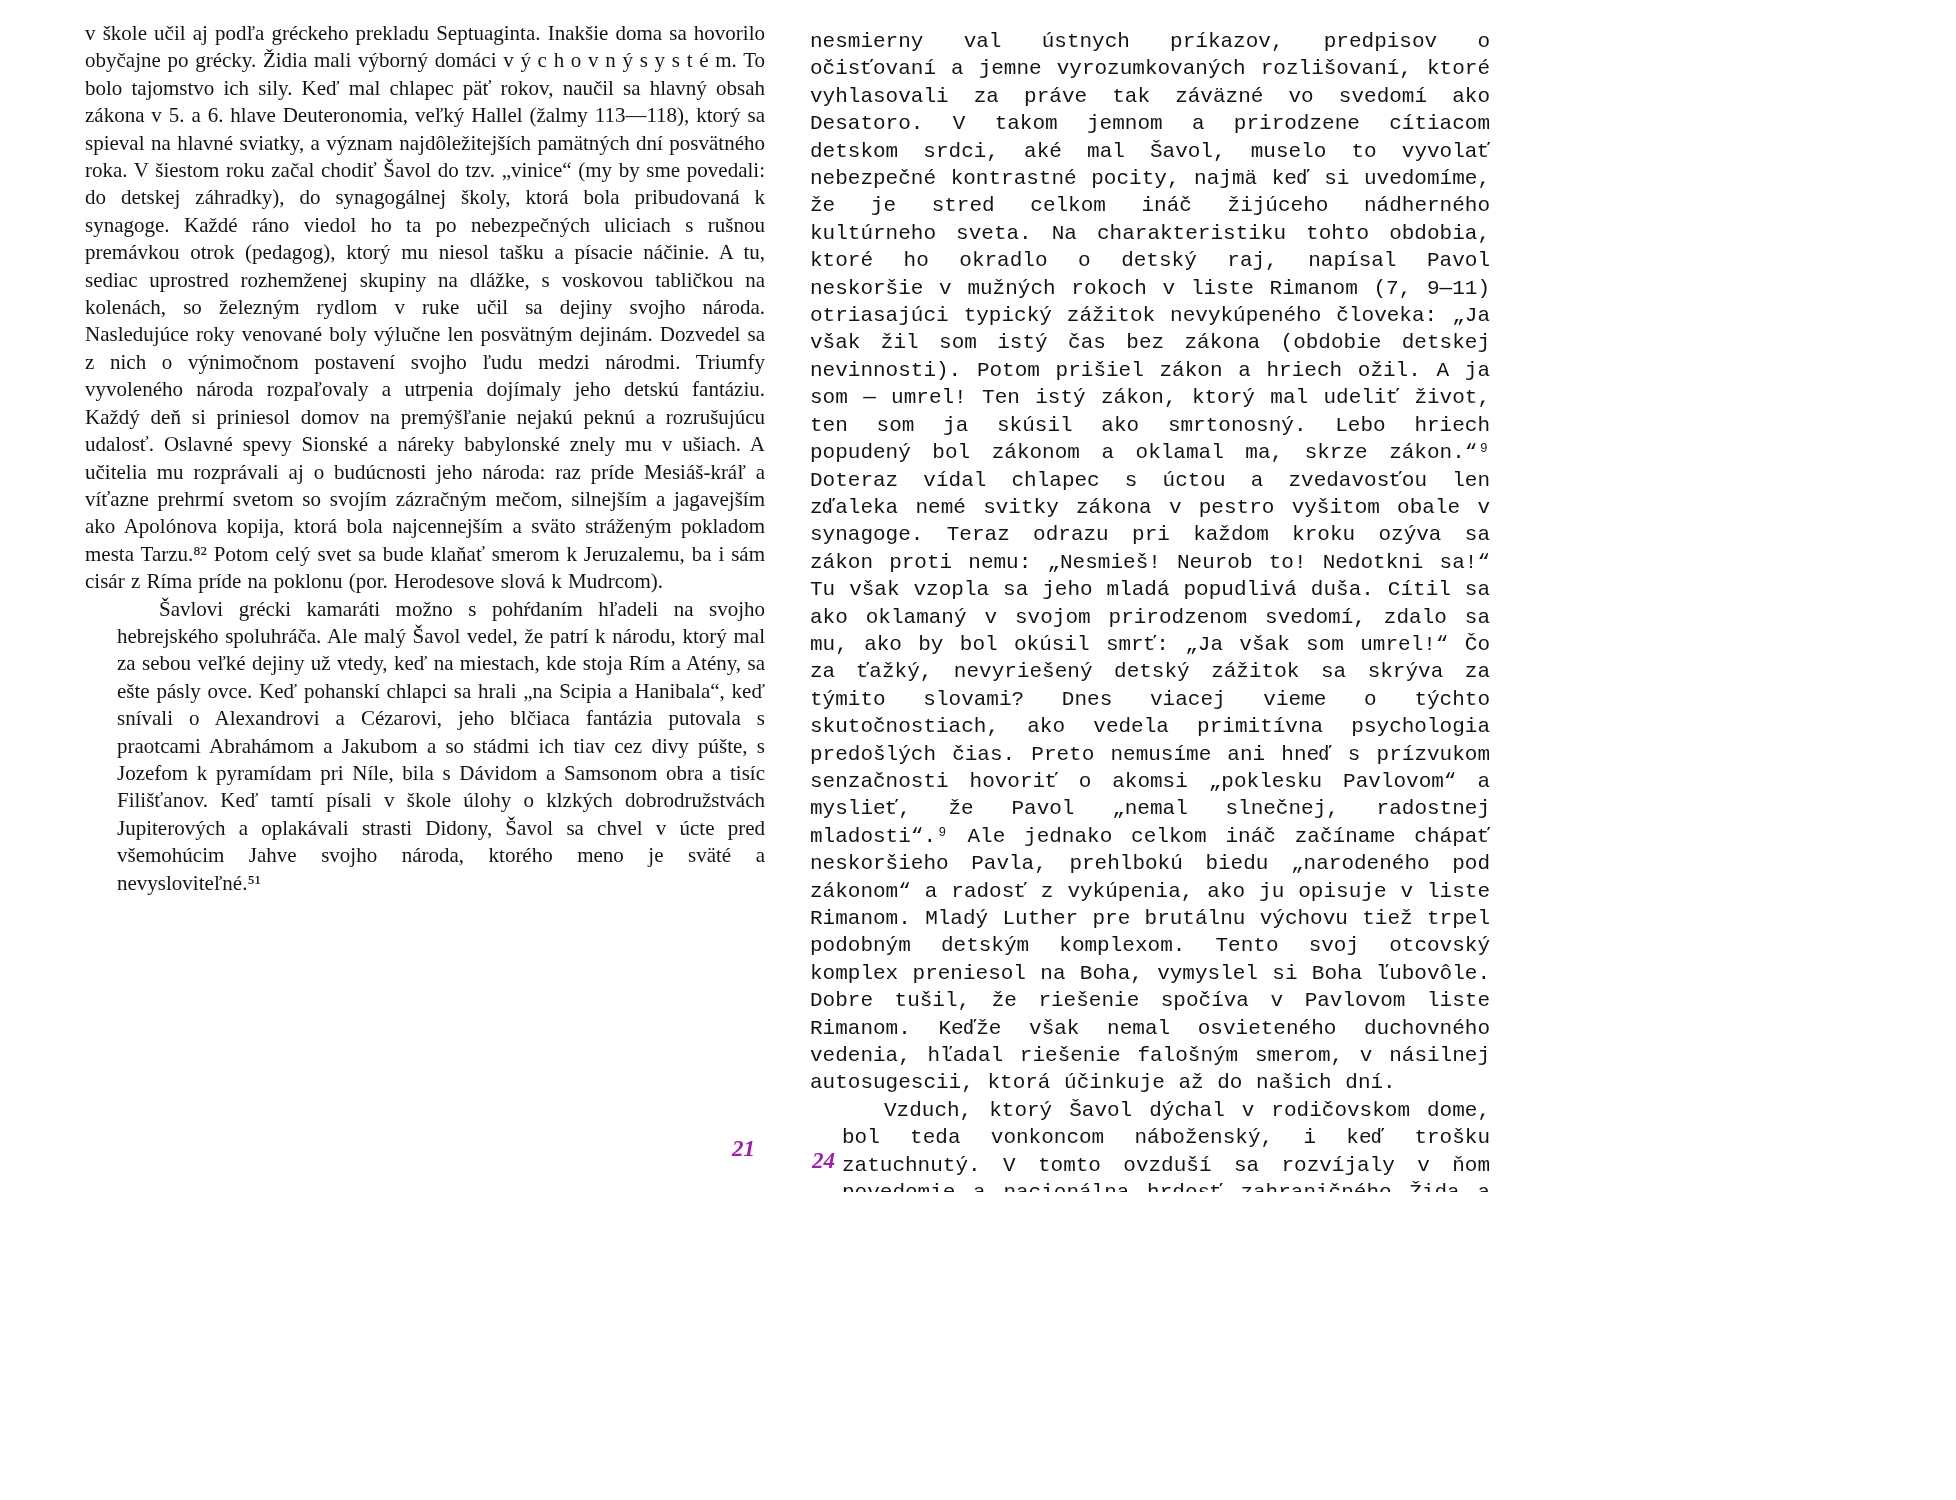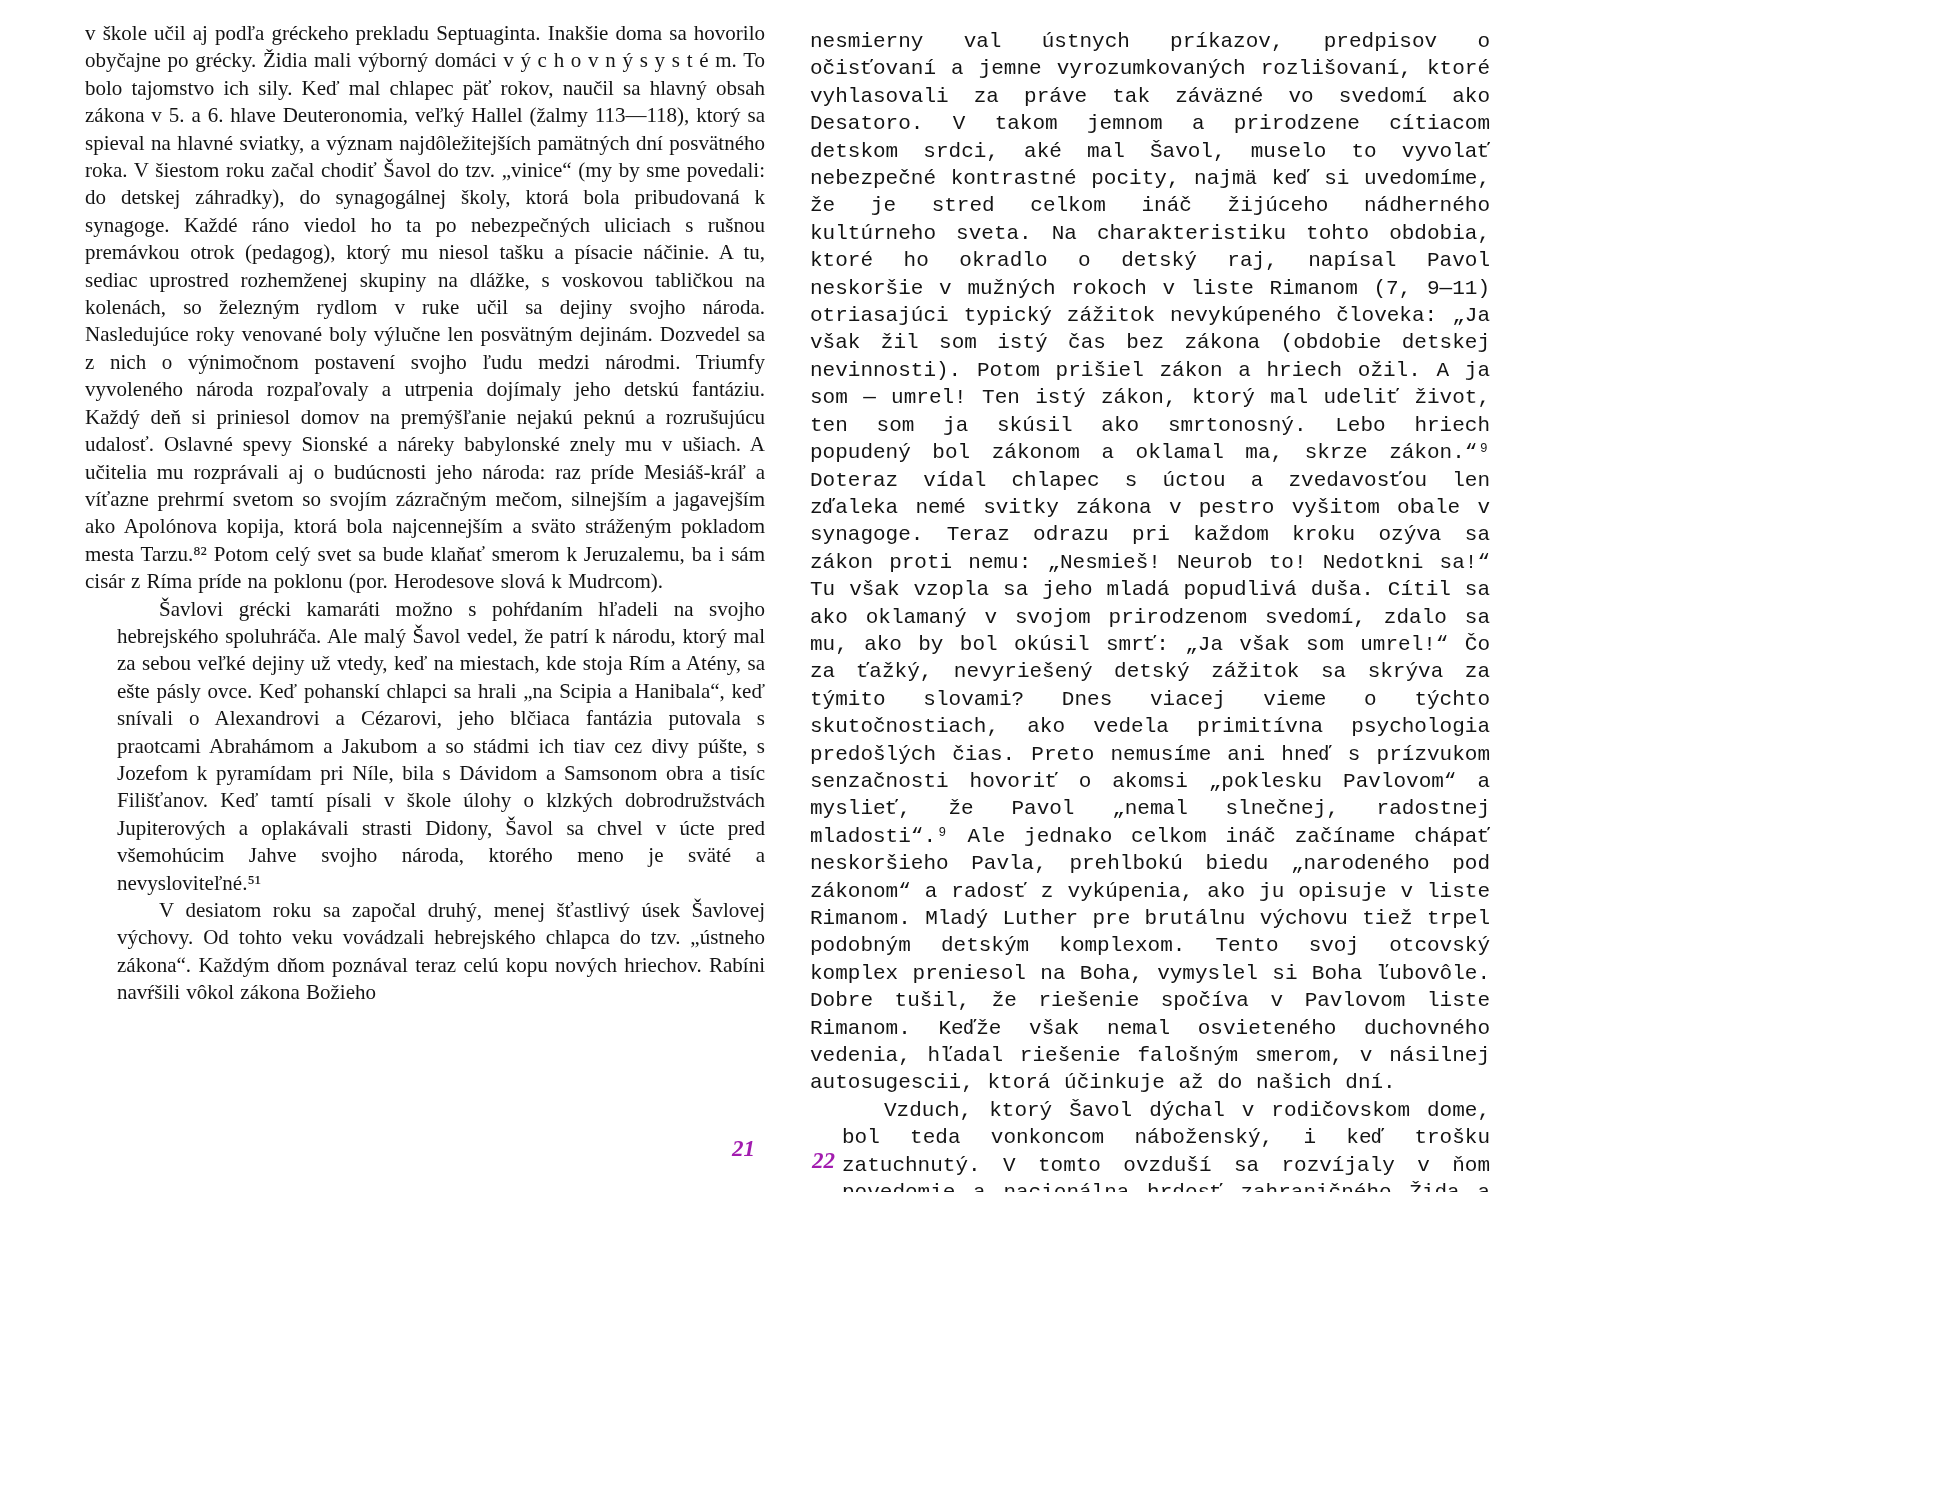--- a/index.html
+++ b/index.html
@@ -43,25 +43,24 @@
   .pagenum-right { left: 812px; top: 1148px; }
 </style>
 </head>
 <body>
 
 <div class="spread">
 
   <div class="col col-left">
     <p>v škole učil aj podľa gréckeho prekladu Septuaginta. Inakšie doma sa hovorilo obyčajne po grécky. Židia mali výborný domáci v ý c h o v n ý  s y s t é m. To bolo tajomstvo ich sily. Keď mal chlapec päť rokov, naučil sa hlavný obsah zákona v 5. a 6. hlave Deuteronomia, veľký Hallel (žalmy 113—118), ktorý sa spieval na hlavné sviatky, a význam najdôležitejších pamätných dní posvätného roka. V šiestom roku začal chodiť Šavol do tzv. „vinice“ (my by sme povedali: do detskej záhradky), do synagogálnej školy, ktorá bola pribudovaná k synagoge. Každé ráno viedol ho ta po nebezpečných uliciach s rušnou premávkou otrok (pedagog), ktorý mu niesol tašku a písacie náčinie. A tu, sediac uprostred rozhemženej skupiny na dlážke, s voskovou tabličkou na kolenách, so železným rydlom v ruke učil sa dejiny svojho národa. Nasledujúce roky venované boly výlučne len posvätným dejinám. Dozvedel sa z nich o výnimočnom postavení svojho ľudu medzi národmi. Triumfy vyvoleného národa rozpaľovaly a utrpenia dojímaly jeho detskú fantáziu. Každý deň si priniesol domov na premýšľanie nejakú peknú a rozrušujúcu udalosť. Oslavné spevy Sionské a náreky babylonské znely mu v ušiach. A učitelia mu rozprávali aj o budúcnosti jeho národa: raz príde Mesiáš-kráľ a víťazne prehrmí svetom so svojím zázračným mečom, silnejším a jagavejším ako Apolónova kopija, ktorá bola najcennejším a sväto stráženým pokladom mesta Tarzu.⁸² Potom celý svet sa bude klaňať smerom k Jeruzalemu, ba i sám cisár z Ríma príde na poklonu (por. Herodesove slová k Mudrcom).</p>
     <p class="indent">Šavlovi grécki kamaráti možno s pohŕdaním hľadeli na svojho hebrejského spoluhráča. Ale malý Šavol vedel, že patrí k národu, ktorý mal za sebou veľké dejiny už vtedy, keď na miestach, kde stoja Rím a Atény, sa ešte pásly ovce. Keď pohanskí chlapci sa hrali „na Scipia a Hanibala“, keď snívali o Alexandrovi a Cézarovi, jeho blčiaca fantázia putovala s praotcami Abrahámom a Jakubom a so stádmi ich tiav cez divy púšte, s Jozefom k pyramídam pri Níle, bila s Dávidom a Samsonom obra a tisíc Filišťanov. Keď tamtí písali v škole úlohy o klzkých dobrodružstvách Jupiterových a oplakávali strasti Didony, Šavol sa chvel v úcte pred všemohúcim Jahve svojho národa, ktorého meno je sväté a nevysloviteľné.⁵¹</p>
-    <p class="indent">V desiatom roku sa započal druhý, menej šťastlivý úsek Šavlovej výchovy. Od tohto veku vovádzali hebrejského chlapca do tzv. „ústneho zákona“. Každým dňom poznával teraz celú kopu nových hriechov. Rabíni navŕšili vôkol zákona Božieho</p>
   </div>
 
   <div class="col col-right">
     <p>nesmierny val ústnych príkazov, predpisov o očisťovaní a jemne vyrozumkovaných rozlišovaní, ktoré vyhlasovali za práve tak záväzné vo svedomí ako Desatoro. V takom jemnom a prirodzene cítiacom detskom srdci, aké mal Šavol, muselo to vyvolať nebezpečné kontrastné pocity, najmä keď si uvedomíme, že je stred celkom ináč žijúceho nádherného kultúrneho sveta. Na charakteristiku tohto obdobia, ktoré ho okradlo o detský raj, napísal Pavol neskoršie v mužných rokoch v liste Rimanom (7, 9—11) otriasajúci typický zážitok nevykúpeného človeka: „Ja však žil som istý čas bez zákona (obdobie detskej nevinnosti). Potom prišiel zákon a hriech ožil. A ja som — umrel! Ten istý zákon, ktorý mal udeliť život, ten som ja skúsil ako smrtonosný. Lebo hriech popudený bol zákonom a oklamal ma, skrze zákon.“⁹ Doteraz vídal chlapec s úctou a zvedavosťou len zďaleka nemé svitky zákona v pestro vyšitom obale v synagoge. Teraz odrazu pri každom kroku ozýva sa zákon proti nemu: „Nesmieš! Neurob to! Nedotkni sa!“ Tu však vzopla sa jeho mladá popudlivá duša. Cítil sa ako oklamaný v svojom prirodzenom svedomí, zdalo sa mu, ako by bol okúsil smrť: „Ja však som umrel!“ Čo za ťažký, nevyriešený detský zážitok sa skrýva za týmito slovami? Dnes viacej vieme o týchto skutočnostiach, ako vedela primitívna psychologia predošlých čias. Preto nemusíme ani hneď s prízvukom senzačnosti hovoriť o akomsi „poklesku Pavlovom“ a myslieť, že Pavol „nemal slnečnej, radostnej mladosti“.⁹ Ale jednako celkom ináč začíname chápať neskoršieho Pavla, prehlbokú biedu „narodeného pod zákonom“ a radosť z vykúpenia, ako ju opisuje v liste Rimanom. Mladý Luther pre brutálnu výchovu tiež trpel podobným detským komplexom. Tento svoj otcovský komplex preniesol na Boha, vymyslel si Boha ľubovôle. Dobre tušil, že riešenie spočíva v Pavlovom liste Rimanom. Keďže však nemal osvieteného duchovného vedenia, hľadal riešenie falošným smerom, v násilnej autosugescii, ktorá účinkuje až do našich dní.</p>
     <p class="indent">Vzduch, ktorý Šavol dýchal v rodičovskom dome, bol teda vonkoncom náboženský, i keď trošku zatuchnutý. V tomto ovzduší sa rozvíjaly v ňom povedomie a nacionálna hrdosť zahraničného Žida a spájaly ho s materskou zemou palestínskych Židov. Jeho o t c a si môžeme najlepšie predstaviť ako vážneho, mlčanlivého, počestného muža, pohrúženého do seba, keď kráčal k synagoge, nesúc si široké modlitebné remienky, asi takého škótskeho puritána.⁵¹ Neprekvapilo by nás, keby sme vedeli, že vo výchove mladého Šavla nešetril veľmi prút. A bolo</p>
   </div>
 
   <div class="pagenum pagenum-left">21</div>
 
-  <div class="pagenum pagenum-right">22</div>
+  <div class="pagenum pagenum-right">24</div>
 
 </div>
 
 </body></html>

